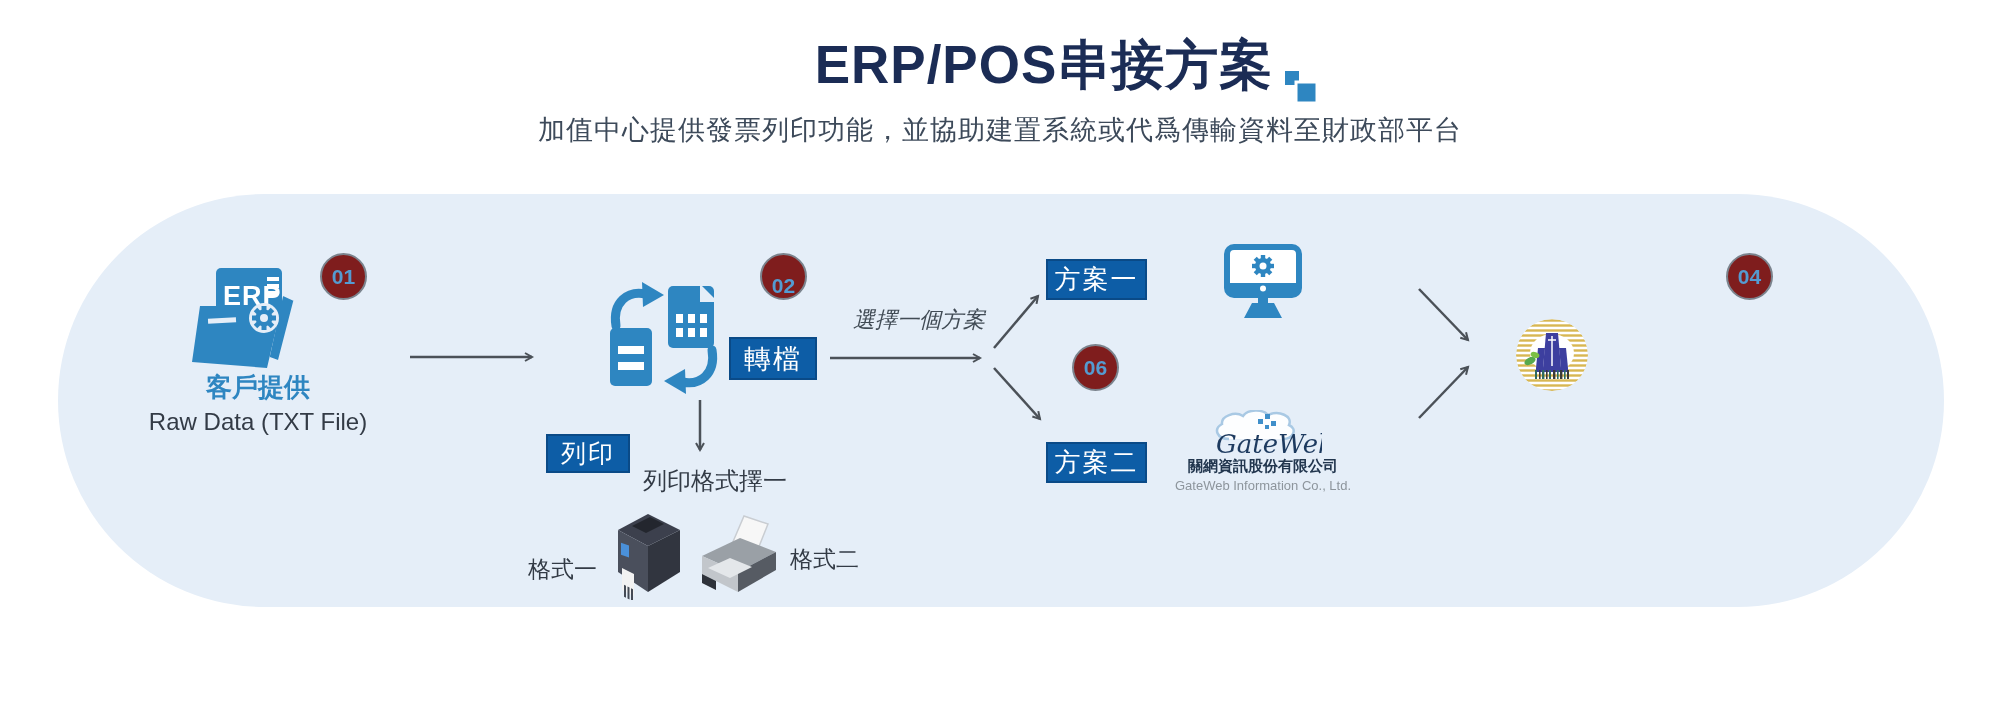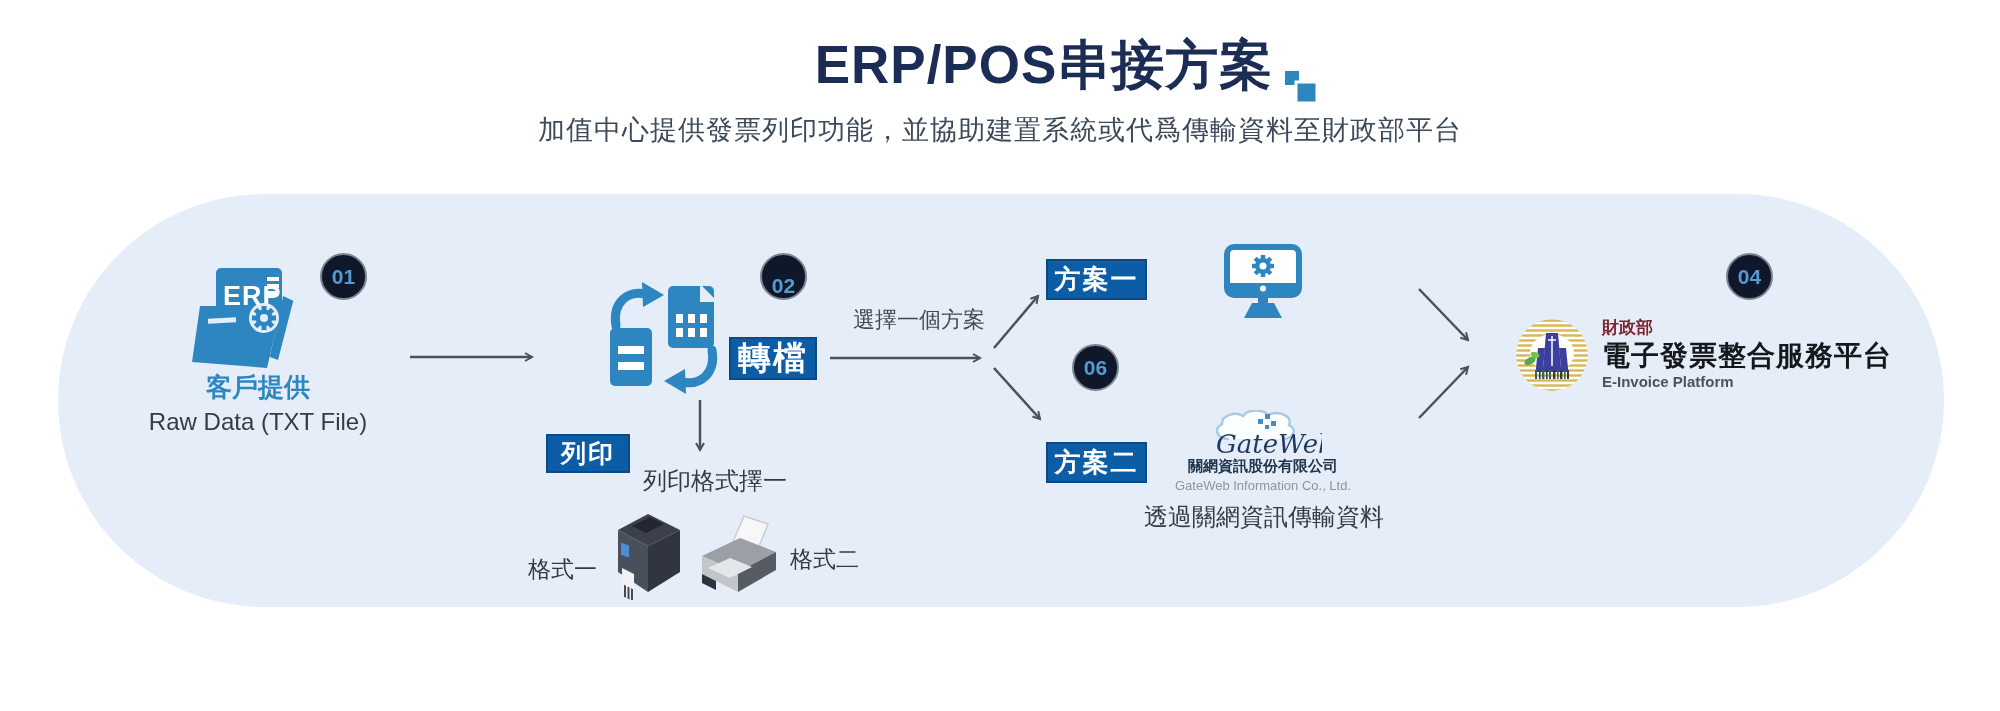--- a/index.html
+++ b/index.html
@@ -24,28 +24,28 @@
     font-size:27px;color:var(--subtitle-gray,#3d4a5a);letter-spacing:1px;
   }
 
   .pill{
     position:absolute;left:58px;top:194px;width:1886px;height:413px;
     border-radius:207px;background:var(--pill-bg,#e5eef8);
   }
 
   .num-circle{
     position:absolute;width:47px;height:47px;border-radius:50%;
-    background:#0f172a;border:2px solid var(--circle-border,#7b838d);
+    background:#7f1d1d;border:2px solid var(--circle-border,#7b838d);
     box-sizing:border-box;display:flex;align-items:center;justify-content:center;
     font-size:21px;font-weight:700;color:var(--number-blue,#549bd1);
   }
   .badge{
     position:absolute;background:var(--badge-blue,#0d5da6);
     border:2px solid var(--badge-border,#0a4a87);box-sizing:border-box;
-    color:#fff;font-weight:700;display:flex;align-items:center;justify-content:center;
+    color:#fff;font-weight:400;display:flex;align-items:center;justify-content:center;
     letter-spacing:2px;
   }
   .txt{position:absolute;white-space:nowrap;}
   .blue-label{color:var(--accent-blue,#2e86c1);font-weight:700;}
   .arrows-layer{position:absolute;left:0;top:0;width:2000px;height:711px;pointer-events:none;}
   .arrow-line{stroke:var(--arrow-gray,#4b5158);stroke-width:2.5;fill:none;}
 
   .fill-accent{fill:var(--accent-blue,#2e86c1);}
   .stroke-accent{stroke:var(--accent-blue,#2e86c1);}
   .fill-bg{fill:var(--pill-bg,#e5eef8);}
@@ -134,21 +134,21 @@
     </g>
     <rect x="4" y="48" width="42" height="58" rx="5" class="fill-accent"></rect>
     <rect x="12" y="66" width="26" height="8" fill="#ffffff"></rect>
     <rect x="12" y="82" width="26" height="8" fill="#ffffff"></rect>
     <path d="M106,70 C110,94 94,106 76,102" fill="none" class="stroke-accent" stroke-width="9" stroke-linecap="round"></path>
     <polygon points="80,114 58,101 79,89" class="fill-accent"></polygon>
   </svg>
   <div class="num-circle" style="left:760px;top:253px;align-items:flex-end;">
     <span>02</span>
   </div>
-  <div class="badge" style="left:729px;top:337px;width:88px;height:43px;font-size:33px;">轉檔</div>
+  <div class="badge" style="left:729px;top:337px;width:88px;height:43px;font-size:27px;">轉檔</div>
 
   <div class="badge" style="left:546px;top:434px;width:84px;height:39px;font-size:25px;">列印</div>
   <div class="txt" style="left:643px;top:465px;font-size:24px;">列印格式擇一</div>
 
   <div class="txt" style="left:528px;top:542px;font-size:23px;margin-top:12px;">格式一</div>
   <svg class="abs" style="left:606px;top:506px;" width="84" height="94" viewBox="0 0 84 94">
     <polygon points="12,24 42,8 74,24 42,40" fill="#3c404d"></polygon>
     <polygon points="12,24 42,40 42,86 12,66" fill="#4a4f5c"></polygon>
     <polygon points="42,40 74,24 74,66 42,86" fill="#31353f"></polygon>
     <polygon points="26,20 44,11 58,18 40,27" fill="#23262e"></polygon>
@@ -163,21 +163,21 @@
   <svg class="abs" style="left:694px;top:512px;" width="88" height="92" viewBox="0 0 88 92">
     <polygon points="50,4 74,12 62,42 38,32" fill="#f7f7f7" stroke="#c9cdd2" stroke-width="1.5"></polygon>
     <polygon points="8,44 46,26 82,40 44,60" fill="#9aa0a6"></polygon>
     <polygon points="8,44 44,60 44,80 8,62" fill="#c2c6cb"></polygon>
     <polygon points="44,60 82,40 82,58 44,80" fill="#565b63"></polygon>
     <polygon points="14,56 36,66 58,55 36,46" fill="#e4e7ea"></polygon>
     <polygon points="8,62 22,69 22,78 8,71" fill="#2e323a"></polygon>
   </svg>
   <div class="txt" style="left:790px;top:544px;font-size:23px;">格式二</div>
 
-  <div class="txt" style="left:853px;top:305px;font-size:22px;color:#414b55;">選擇一個方案</div>
+  <div class="txt" style="left:853px;top:305px;font-size:22px;color:#414b55;font-style:italic;">選擇一個方案</div>
 
   <div class="badge" style="left:1046px;top:259px;width:101px;height:41px;font-size:26px;">方案一</div>
   <div class="num-circle" style="left:1072px;top:344px;">
     <span>06</span>
   </div>
   <div class="badge" style="left:1046px;top:442px;width:101px;height:41px;font-size:26px;">方案二</div>
 
   <svg class="abs" style="left:1224px;top:244px;" width="78" height="76" viewBox="0 0 78 76">
     <rect x="3" y="3" width="72" height="48" rx="7" fill="#ffffff" class="stroke-accent" stroke-width="6"></rect>
     <rect x="6" y="39" width="66" height="11" class="fill-accent"></rect>
@@ -204,23 +204,20 @@
       <rect x="69" y="11" width="5" height="5"></rect>
       <rect x="63" y="15" width="4" height="4"></rect>
     </g>
     <text x="14" y="43" font-size="26" font-style="italic" fill="#1d3a5f" font-family="&quot;DejaVu Serif&quot;,serif">GateWeb</text>
   </svg>
   <div class="gw-company-zh" style="left:1263px;top:457px;">
     <span class="center-x" style="display:inline-block;">關網資訊股份有限公司</span>
   </div>
   <div class="gw-company-en" style="left:1263px;top:478px;">
     <span class="center-x" style="display:inline-block;">GateWeb Information Co., Ltd.</span>
-  </div>
-  <div class="txt" style="left:1264px;top:501px;font-size:24px;">
-    <span class="center-x" style="display:inline-block;">透過關網資訊傳輸資料</span>
   </div>
 
   <div class="num-circle" style="left:1726px;top:253px;">
     <span>04</span>
   </div>
   <svg class="abs" style="left:1515px;top:318px;" width="74" height="74" viewBox="0 0 74 74">
     <defs>
       <pattern id="goldStripes" width="74" height="5" patternUnits="userSpaceOnUse">
         <rect width="74" height="5" fill="#ffffff"></rect>
         <rect y="1.3" width="74" height="2.4" fill="#d8b752"></rect>
@@ -249,19 +246,14 @@
         <rect x="31" y="52" width="1.6" height="9" fill="#3a3a3a"></rect>
         <rect x="34" y="52" width="2" height="9" fill="#2e6a5f"></rect>
         <rect x="38" y="52" width="2.4" height="9" fill="#3a3a3a"></rect>
         <rect x="42" y="52" width="1.6" height="9" fill="#2e6a5f"></rect>
         <rect x="45" y="52" width="2.4" height="9" fill="#3a3a3a"></rect>
         <rect x="49" y="52" width="1.6" height="9" fill="#2e6a5f"></rect>
         <rect x="52" y="52" width="2" height="9" fill="#3a3a3a"></rect>
       </g>
     </g>
   </svg>
-  <div class="abs" style="left:1602px;top:317px;">
-    <div class="mof-ministry">財政部</div>
-    <div class="mof-platform">電子發票整合服務平台</div>
-    <div class="mof-platform-en">E-Invoice Platform</div>
-  </div>
 
 </div>
 
 </body></html>

